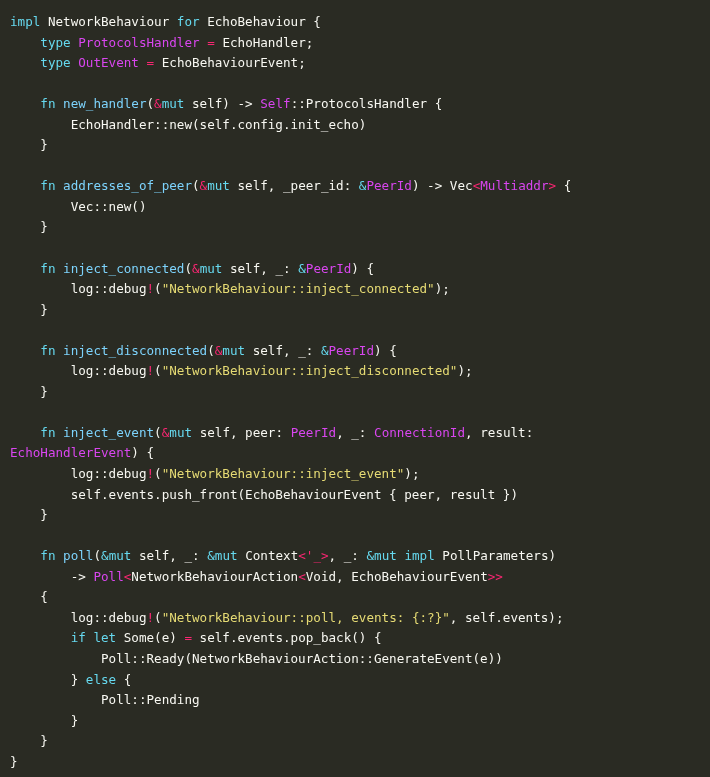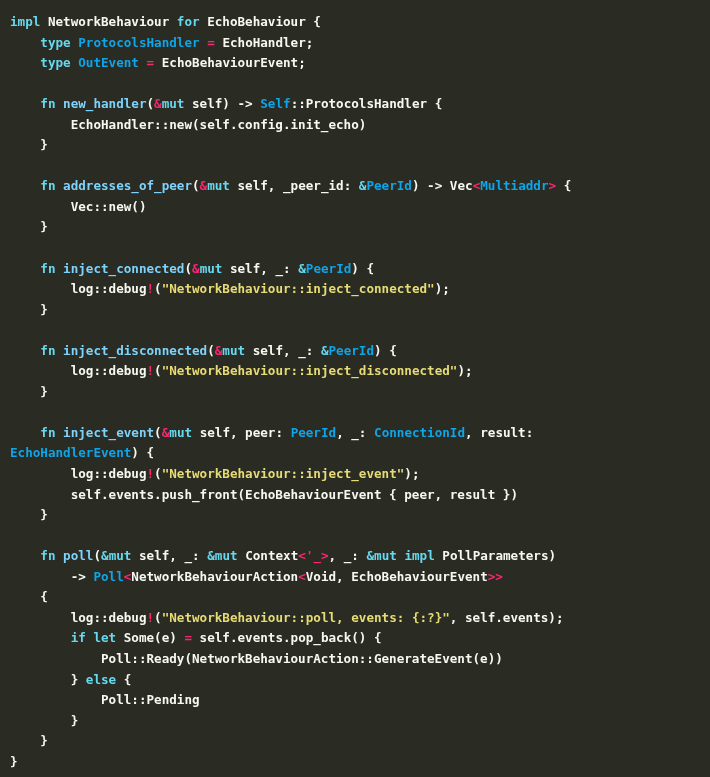--- a/index.html
+++ b/index.html
@@ -14,35 +14,35 @@
   }
   #code-view {
     width: 562px;
     height: 777px;
     box-sizing: border-box;
     padding: 12px 0 16px 10px;
     background: #2a2b23;
     font-family: "DejaVu Sans Mono", monospace;
     font-size: 12.6px;
     line-height: 20.55px;
-    font-weight: bold;
+    font-weight: normal;
     letter-spacing: 0px;
     white-space: pre;
     color: #f8f8f2;
     -webkit-font-smoothing: antialiased;
   }
   .ln {
     display: block;
     height: 20.55px;
     white-space: pre;
   }
   
   .kw   { color: #66d9ef; }   
   .fnc  { color: #7dd3fc; }   
-  .typ  { color: #0ea5e9; }   
+  .typ  { color: #d946ef; }   
   .op   { color: #f92672; }   
   .str  { color: #e6db74; }   
   .pln  { color: #f8f8f2; }   
 </style>
 </head>
 <body>
 
 <div id="code-view"><span class="ln"><span class="kw">impl</span><span class="pln"> NetworkBehaviour </span><span class="kw">for</span><span class="pln"> EchoBehaviour {</span></span><span class="ln"><span class="pln">    </span><span class="kw">type</span><span class="pln"> </span><span class="typ">ProtocolsHandler</span><span class="pln"> </span><span class="op">=</span><span class="pln"> EchoHandler;</span></span><span class="ln"><span class="pln">    </span><span class="kw">type</span><span class="pln"> </span><span class="typ">OutEvent</span><span class="pln"> </span><span class="op">=</span><span class="pln"> EchoBehaviourEvent;</span></span><span class="ln"><span class="pln"></span>&nbsp;</span><span class="ln"><span class="pln">    </span><span class="kw">fn</span><span class="pln"> </span><span class="fnc">new_handler</span><span class="pln">(</span><span class="op">&amp;</span><span class="kw">mut</span><span class="pln"> self) -&gt; </span><span class="typ">Self</span><span class="pln">::ProtocolsHandler {</span></span><span class="ln"><span class="pln">        EchoHandler::new(self.config.init_echo)</span></span><span class="ln"><span class="pln">    }</span></span><span class="ln"><span class="pln"></span>&nbsp;</span><span class="ln"><span class="pln">    </span><span class="kw">fn</span><span class="pln"> </span><span class="fnc">addresses_of_peer</span><span class="pln">(</span><span class="op">&amp;</span><span class="kw">mut</span><span class="pln"> self, _peer_id: </span><span class="kw">&amp;</span><span class="typ">PeerId</span><span class="pln">) -&gt; Vec</span><span class="op">&lt;</span><span class="typ">Multiaddr</span><span class="op">&gt;</span><span class="pln"> {</span></span><span class="ln"><span class="pln">        Vec::new()</span></span><span class="ln"><span class="pln">    }</span></span><span class="ln"><span class="pln"></span>&nbsp;</span><span class="ln"><span class="pln">    </span><span class="kw">fn</span><span class="pln"> </span><span class="fnc">inject_connected</span><span class="pln">(</span><span class="op">&amp;</span><span class="kw">mut</span><span class="pln"> self, _: </span><span class="kw">&amp;</span><span class="typ">PeerId</span><span class="pln">) {</span></span><span class="ln"><span class="pln">        log::debug</span><span class="op">!</span><span class="pln">(</span><span class="str">"NetworkBehaviour::inject_connected"</span><span class="pln">);</span></span><span class="ln"><span class="pln">    }</span></span><span class="ln"><span class="pln"></span>&nbsp;</span><span class="ln"><span class="pln">    </span><span class="kw">fn</span><span class="pln"> </span><span class="fnc">inject_disconnected</span><span class="pln">(</span><span class="op">&amp;</span><span class="kw">mut</span><span class="pln"> self, _: </span><span class="kw">&amp;</span><span class="typ">PeerId</span><span class="pln">) {</span></span><span class="ln"><span class="pln">        log::debug</span><span class="op">!</span><span class="pln">(</span><span class="str">"NetworkBehaviour::inject_disconnected"</span><span class="pln">);</span></span><span class="ln"><span class="pln">    }</span></span><span class="ln"><span class="pln"></span>&nbsp;</span><span class="ln"><span class="pln">    </span><span class="kw">fn</span><span class="pln"> </span><span class="fnc">inject_event</span><span class="pln">(</span><span class="op">&amp;</span><span class="kw">mut</span><span class="pln"> self, peer: </span><span class="typ">PeerId</span><span class="pln">, _: </span><span class="typ">ConnectionId</span><span class="pln">, result:</span></span><span class="ln"><span class="typ">EchoHandlerEvent</span><span class="pln">) {</span></span><span class="ln"><span class="pln">        log::debug</span><span class="op">!</span><span class="pln">(</span><span class="str">"NetworkBehaviour::inject_event"</span><span class="pln">);</span></span><span class="ln"><span class="pln">        self.events.push_front(EchoBehaviourEvent { peer, result })</span></span><span class="ln"><span class="pln">    }</span></span><span class="ln"><span class="pln"></span>&nbsp;</span><span class="ln"><span class="pln">    </span><span class="kw">fn</span><span class="pln"> </span><span class="fnc">poll</span><span class="pln">(</span><span class="kw">&amp;mut</span><span class="pln"> self, _: </span><span class="kw">&amp;mut</span><span class="pln"> Context</span><span class="op">&lt;'_&gt;</span><span class="pln">, _: </span><span class="kw">&amp;mut</span><span class="pln"> </span><span class="kw">impl</span><span class="pln"> PollParameters)</span></span><span class="ln"><span class="pln">        -&gt; </span><span class="typ">Poll</span><span class="op">&lt;</span><span class="pln">NetworkBehaviourAction</span><span class="op">&lt;</span><span class="pln">Void, EchoBehaviourEvent</span><span class="op">&gt;&gt;</span></span><span class="ln"><span class="pln">    {</span></span><span class="ln"><span class="pln">        log::debug</span><span class="op">!</span><span class="pln">(</span><span class="str">"NetworkBehaviour::poll, events: {:?}"</span><span class="pln">, self.events);</span></span><span class="ln"><span class="pln">        </span><span class="kw">if</span><span class="pln"> </span><span class="kw">let</span><span class="pln"> Some(e) </span><span class="op">=</span><span class="pln"> self.events.pop_back() {</span></span><span class="ln"><span class="pln">            Poll::Ready(NetworkBehaviourAction::GenerateEvent(e))</span></span><span class="ln"><span class="pln">        } </span><span class="kw">else</span><span class="pln"> {</span></span><span class="ln"><span class="pln">            Poll::Pending</span></span><span class="ln"><span class="pln">        }</span></span><span class="ln"><span class="pln">    }</span></span><span class="ln"><span class="pln">}</span></span></div>
 
 </body></html>

